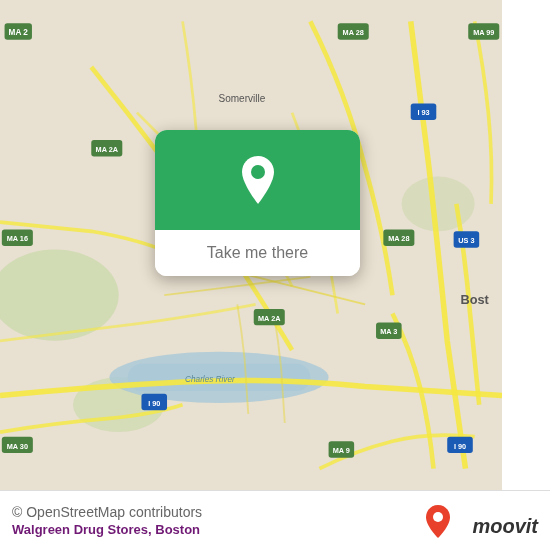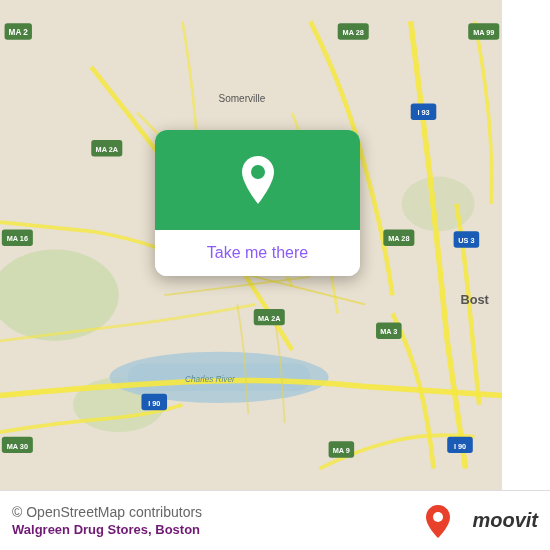--- a/index.html
+++ b/index.html
@@ -57,21 +57,21 @@
     }
 
     #card-button {
       width: 100%;
       padding: 14px 0;
       background: white;
       border: none;
       cursor: pointer;
       font-size: 16px;
       font-weight: 500;
-      color: #8b5cf6;
+      color: #737373;
       text-align: center;
     }
 
     
     #bottom-bar {
       width: 550px;
       height: 60px;
       background: white;
       display: flex;
       align-items: center;
@@ -86,21 +86,21 @@
     }
 
     #store-name {
       font-size: 13px;
       font-weight: 600;
       color: #701a75;
     }
 
     #moovit-logo {
       display: flex;
-      align-items: center;
+      align-items: flex-end;
       gap: 20px;
     }
 
     #moovit-pin {
       width: 28px;
       height: 34px;
     }
 
     #moovit-text {
       font-size: 20px;

